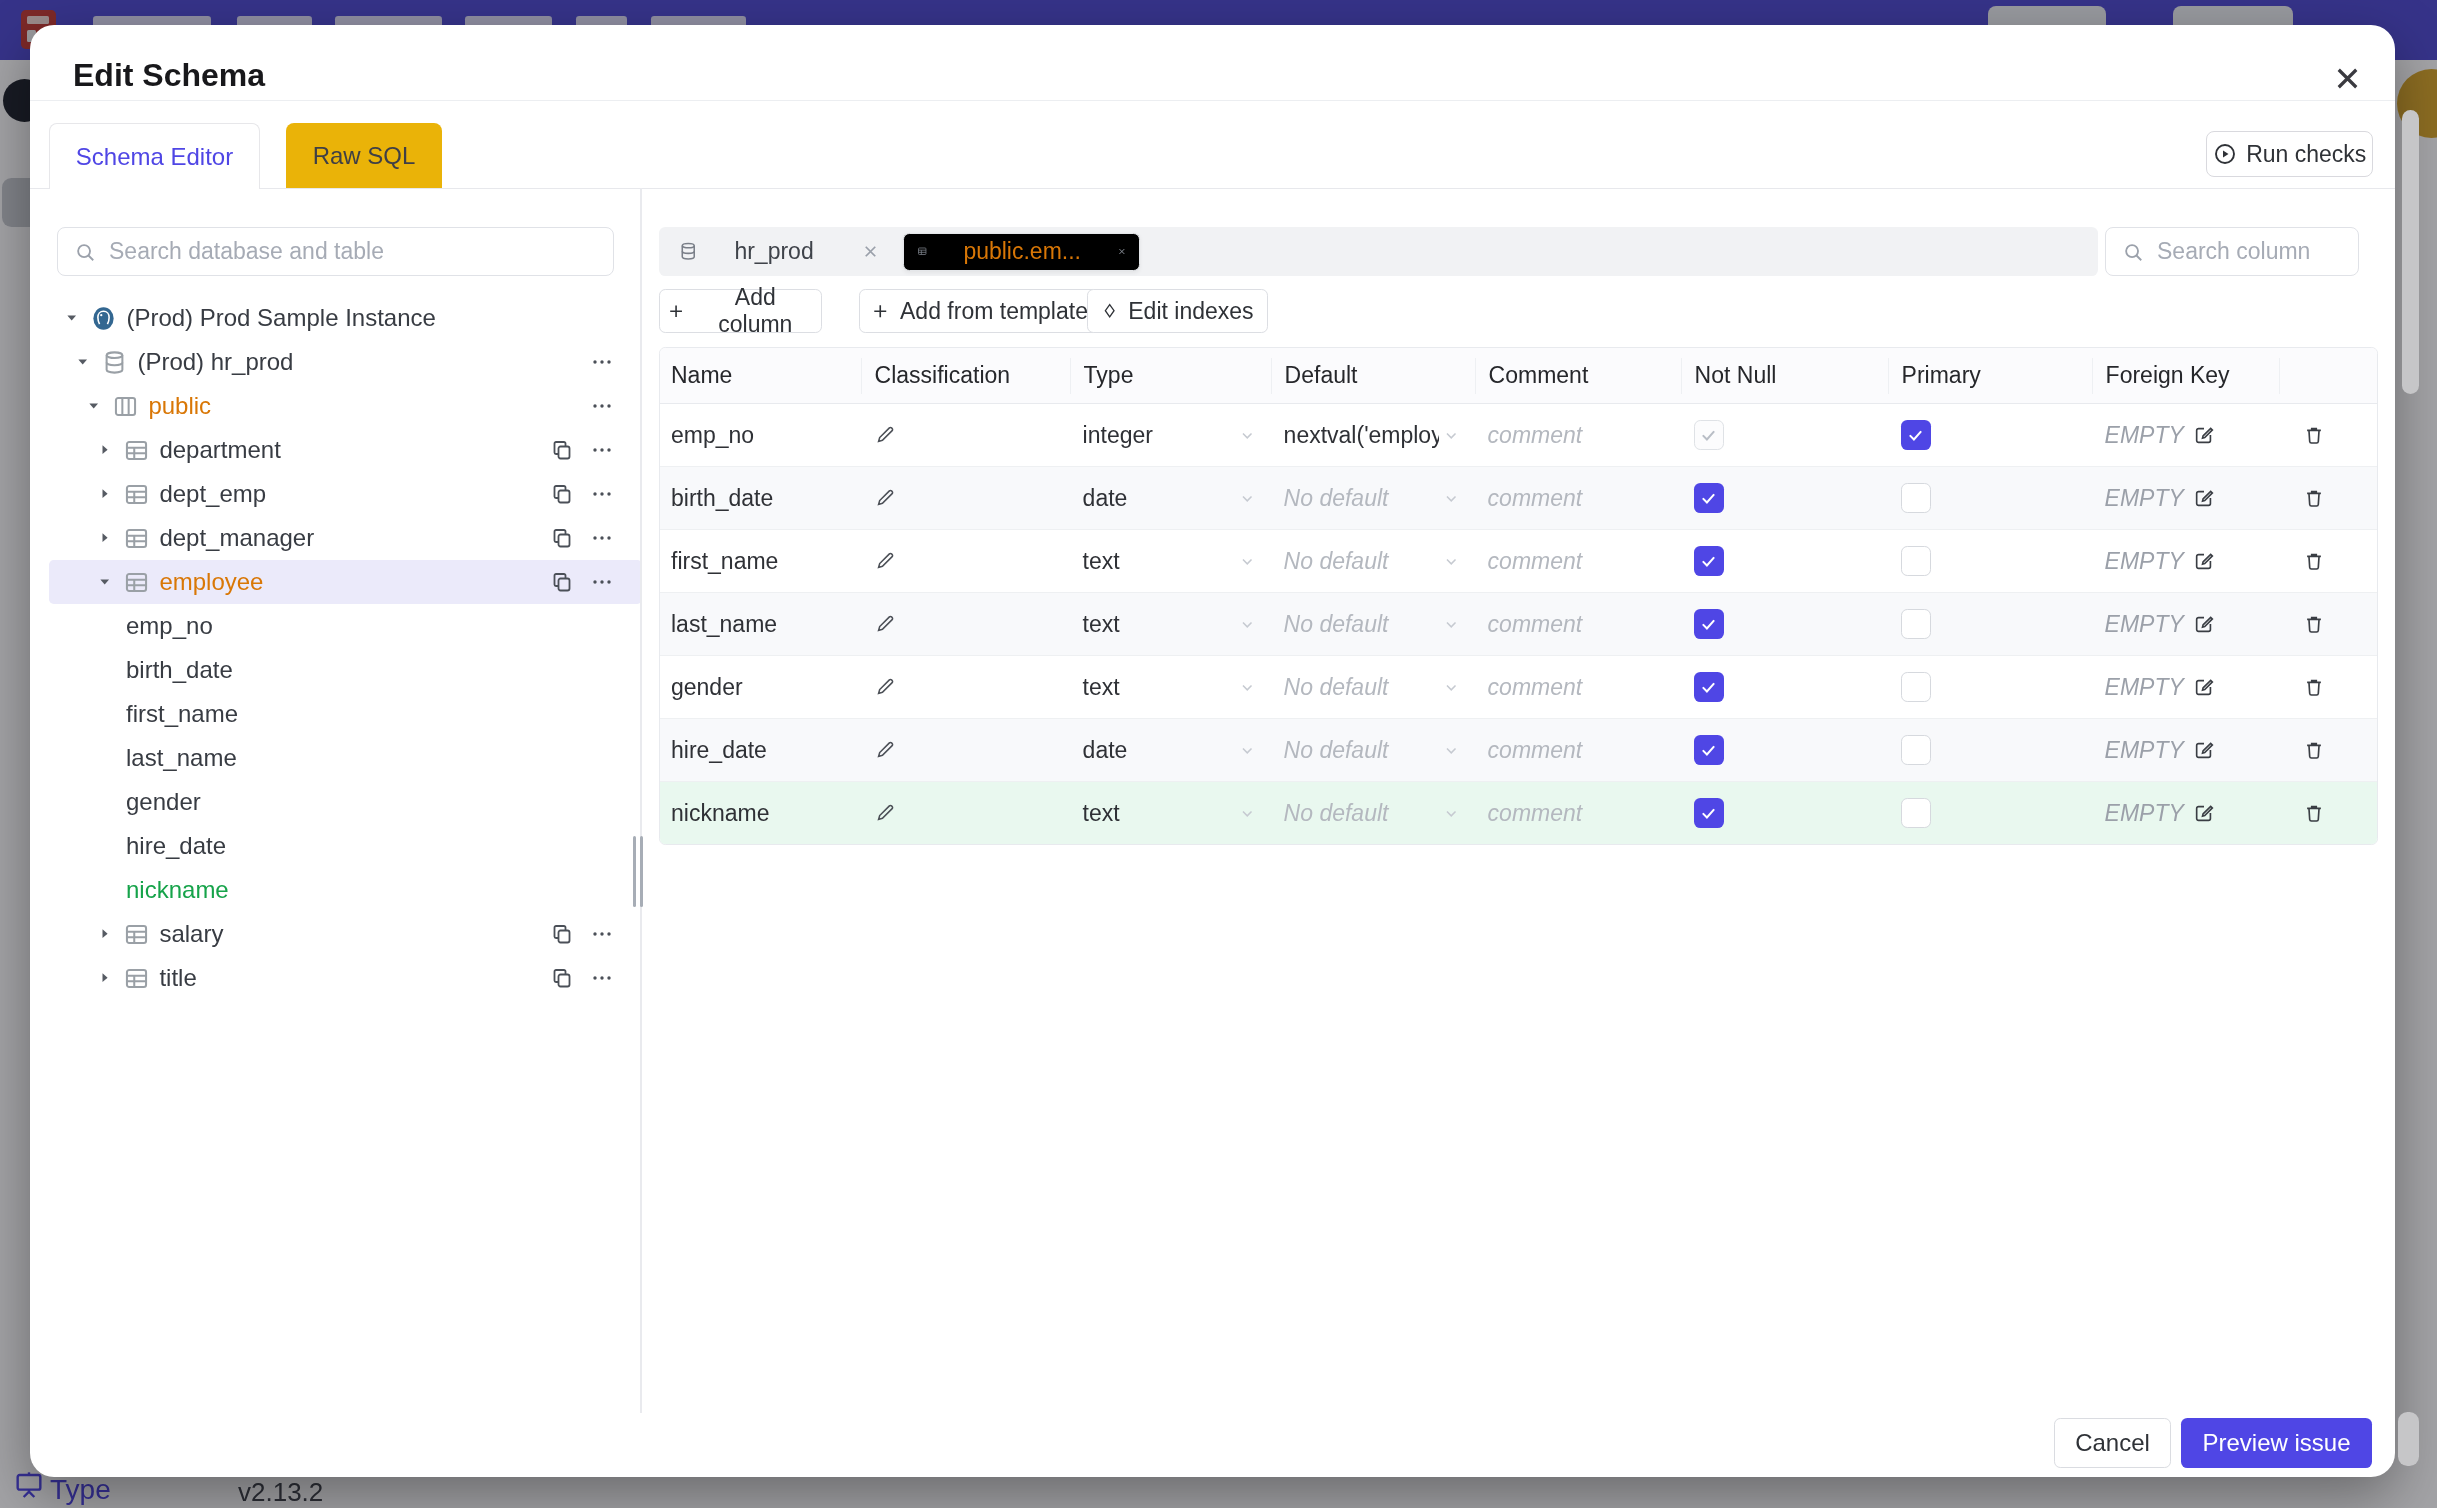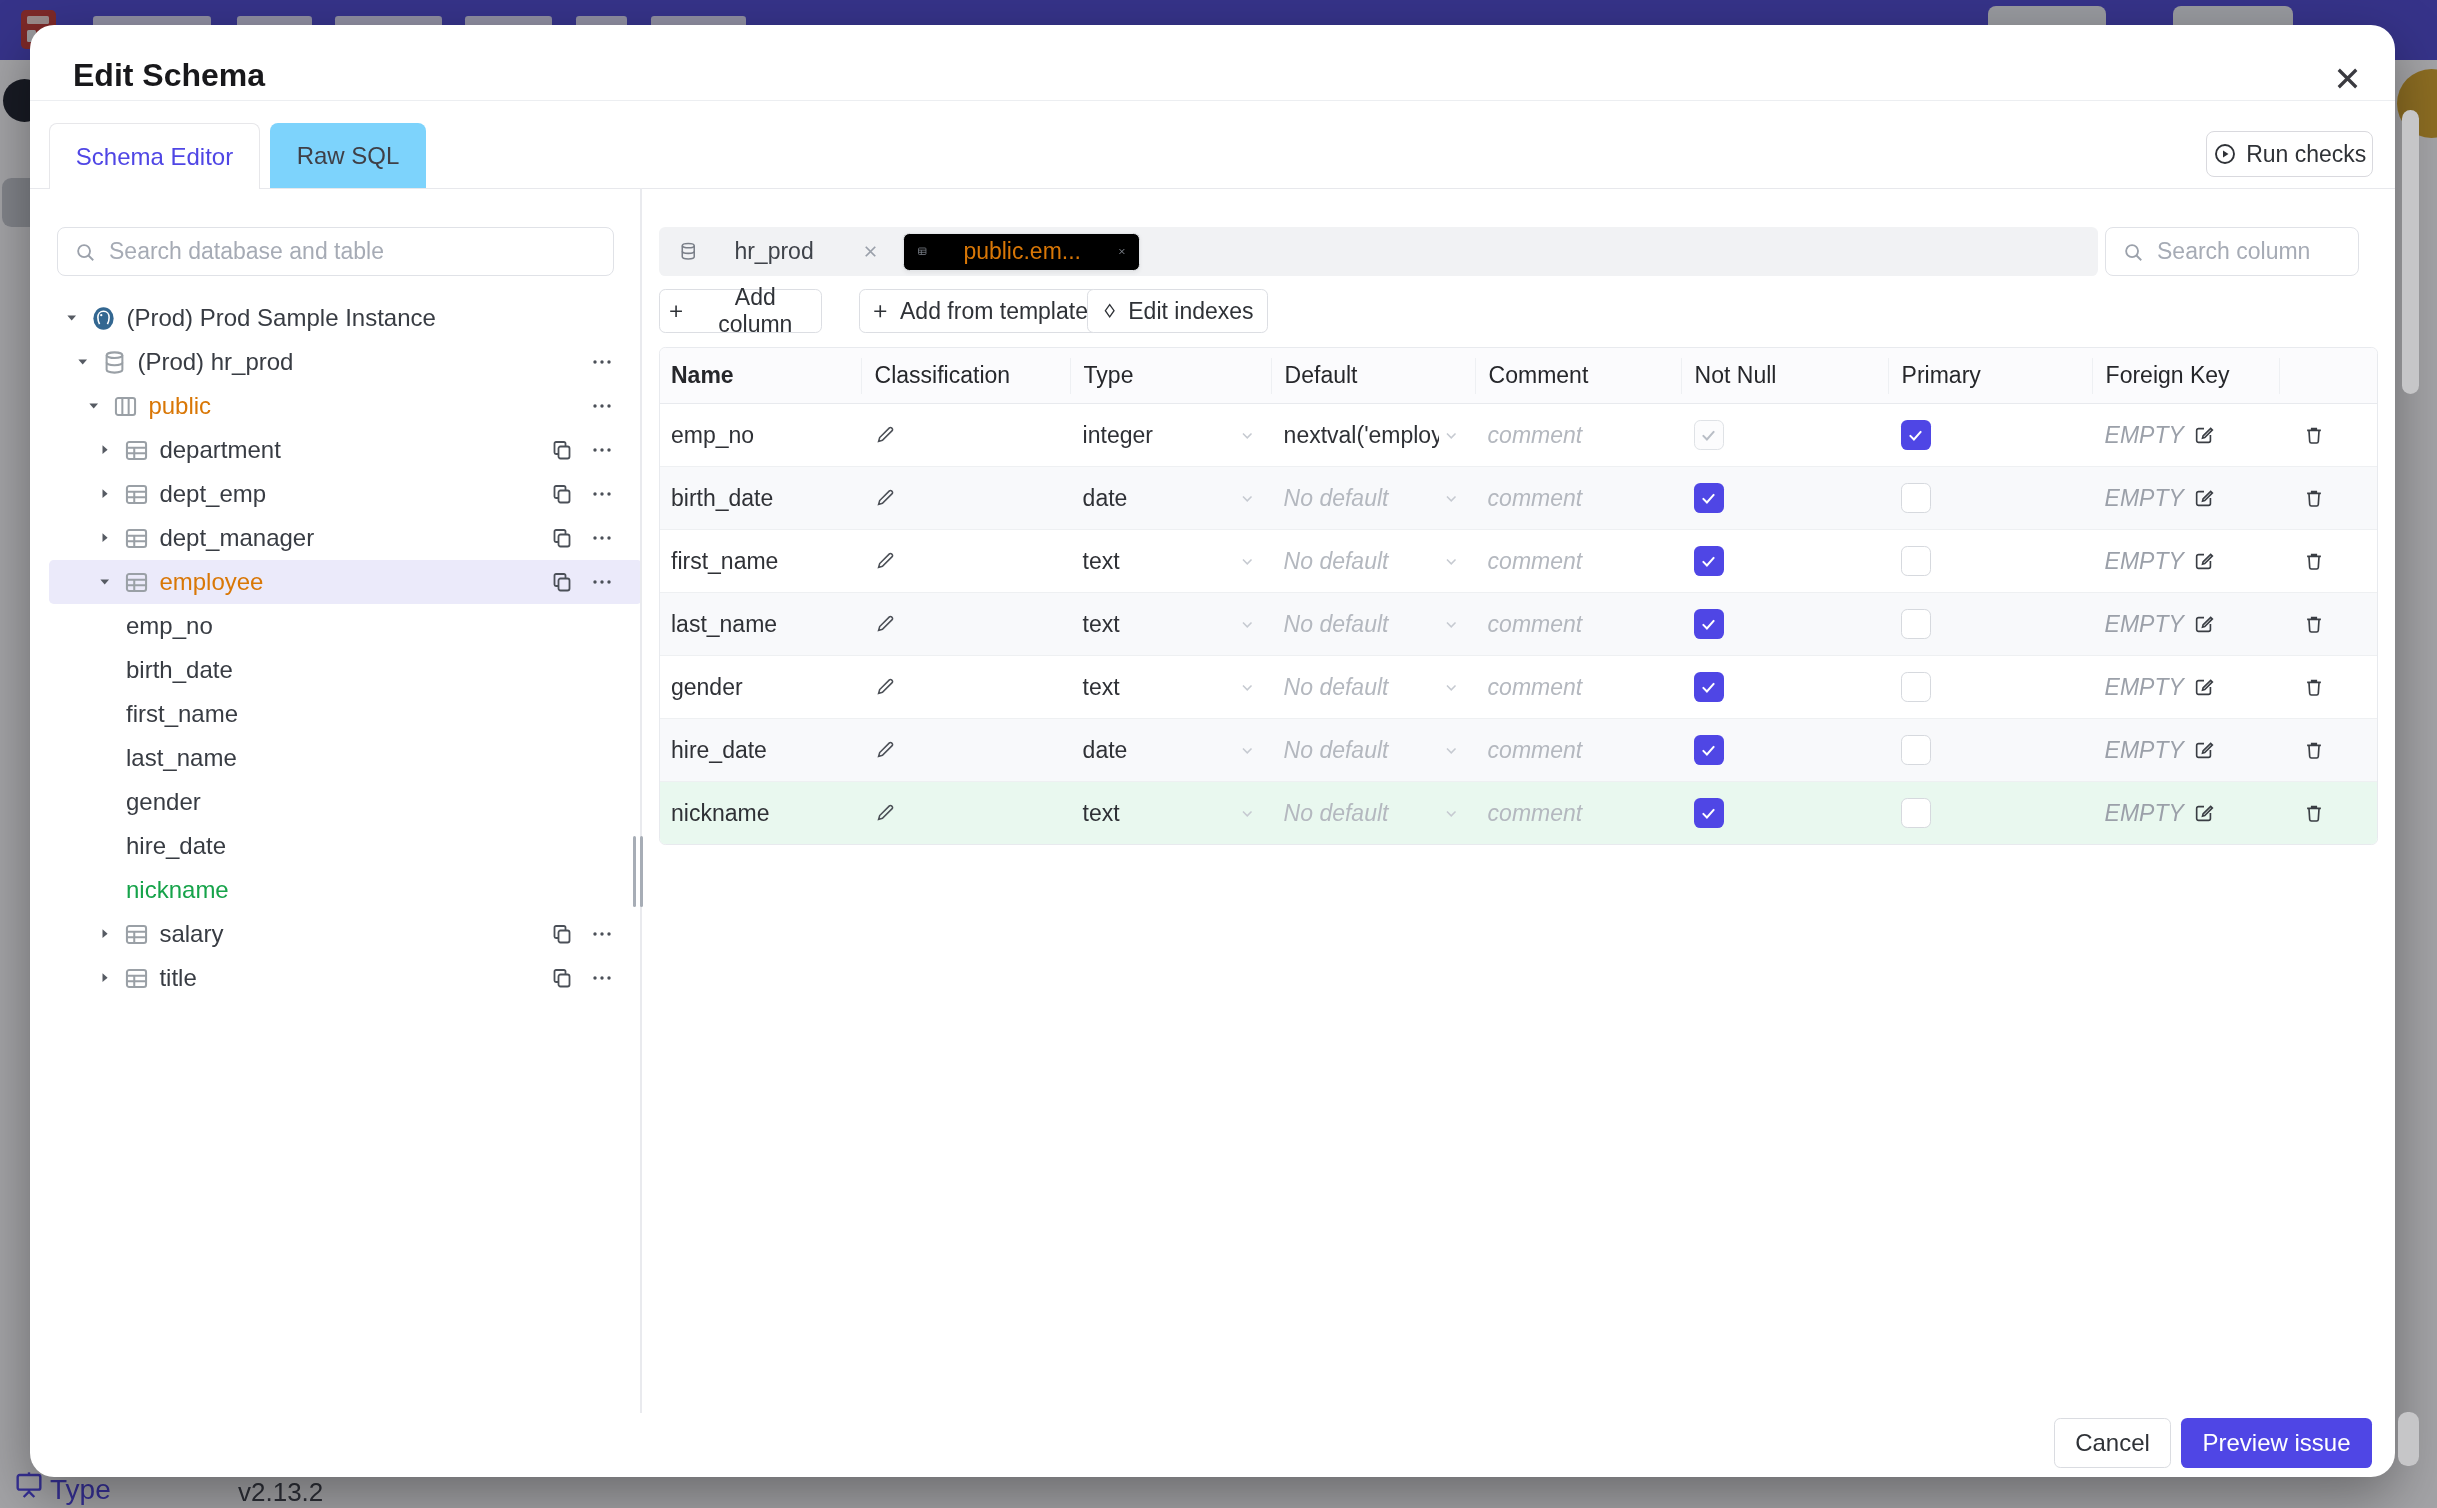--- a/index.html
+++ b/index.html
@@ -26,21 +26,21 @@
   
   .modal{position:absolute;left:30px;top:25px;width:2365px;height:1452px;background:#fff;
          border-radius:24px;box-shadow:0 19px 55px rgba(0,0,0,.35);z-index:2;}
   .modal-title{position:absolute;left:43px;top:32px;font-size:32px;font-weight:600;color:#18181b;}
   .modal-close{position:absolute;right:30px;top:36px;width:35px;height:35px;color:#3a3a40;cursor:pointer;}
   .header-line{position:absolute;left:0;right:0;top:75px;border-top:1.6px solid #eceef1;}
   .content-line{position:absolute;left:0;right:0;top:163px;border-top:1.6px solid #e7e8ec;}
   .tab{position:absolute;top:98px;height:66px;box-sizing:border-box;display:flex;align-items:center;
        justify-content:center;font-size:24px;border-radius:8px 8px 0 0;cursor:pointer;}
   .tab-active{left:19px;width:211px;background:#fff;border:1.6px solid #e7e7ea;border-bottom:none;color:#4f46e5;z-index:4;}
-  .tab-idle{left:240px;width:156px;background:#7dd3fc;color:#3f3f46;}
+  .tab-idle{left:256px;width:156px;background:#eab308;color:#3f3f46;}
   .run-checks{position:absolute;top:106px;right:22px;width:167px;height:46px;box-sizing:border-box;
        border:1.6px solid #d9d9de;border-radius:8px;background:#fff;display:flex;align-items:center;
        justify-content:center;gap:9.5px;font-size:23px;color:#2f3237;cursor:pointer;}
   
   .search-box{position:absolute;box-sizing:border-box;border:1.6px solid #e0e2e7;border-radius:8px;
        background:#fff;display:flex;align-items:center;height:49px;}
   .search-box input{border:none;outline:none;background:transparent;font-size:23px;color:#32363c;
        font-family:"Liberation Sans",sans-serif;margin-left:11px;width:70%;}
   .search-box input::placeholder{color:#a6abb5;}
   #search-db{left:27px;top:202px;width:557px;}
@@ -75,21 +75,21 @@
   .actions button{position:absolute;top:264px;height:44px;box-sizing:border-box;border:1.6px solid #dcdee3;
       border-radius:6.3px;background:#fff;font-size:23px;color:#2f3237;display:flex;align-items:center;
       justify-content:center;gap:9.5px;font-family:"Liberation Sans",sans-serif;cursor:pointer;}
   #btn-add-col{left:629px;width:163px;}
   #btn-add-tpl{left:829px;width:240px;}
   #btn-edit-idx{left:1057px;width:181px;}
   .etable{position:absolute;left:629px;top:322px;width:1719px;box-sizing:border-box;border:1.6px solid #e8eaee;border-radius:6.3px;overflow:hidden;}
   .thead,.trow{display:grid;grid-template-columns:201px 209px 201px 204px 206px 207px 204px 187px 1fr;align-items:center;}
   .thead{height:55px;background:#fbfbfd;border-bottom:1.6px solid #e8eaee;}
   .th{font-size:23px;font-weight:500;color:#26272b;padding-left:12.6px;height:36px;display:flex;align-items:center;border-left:1.6px solid #eef0f3;}
-  .th:first-child{border-left:none;padding-left:11px;font-weight:bold;}
+  .th:first-child{border-left:none;padding-left:11px;}
   .trow{height:62px;background:#fff;border-top:1.6px solid #eef0f2;font-size:23px;color:#2f3136;}
   .trow:first-child{border-top:none;}
   .trow.alt{background:#f8f9fb;}
   .trow.newrow{background:#e9f8ef;}
   .c{padding-left:12.6px;display:flex;align-items:center;}
   .c-name{padding-left:11px;}
   .c-sel{justify-content:space-between;padding-right:14px;}
   .chev{color:#c6cad1;}
   .ph{font-style:italic;color:#b4b8bf;}
   .val{max-width:155px;overflow:hidden;white-space:nowrap;}

